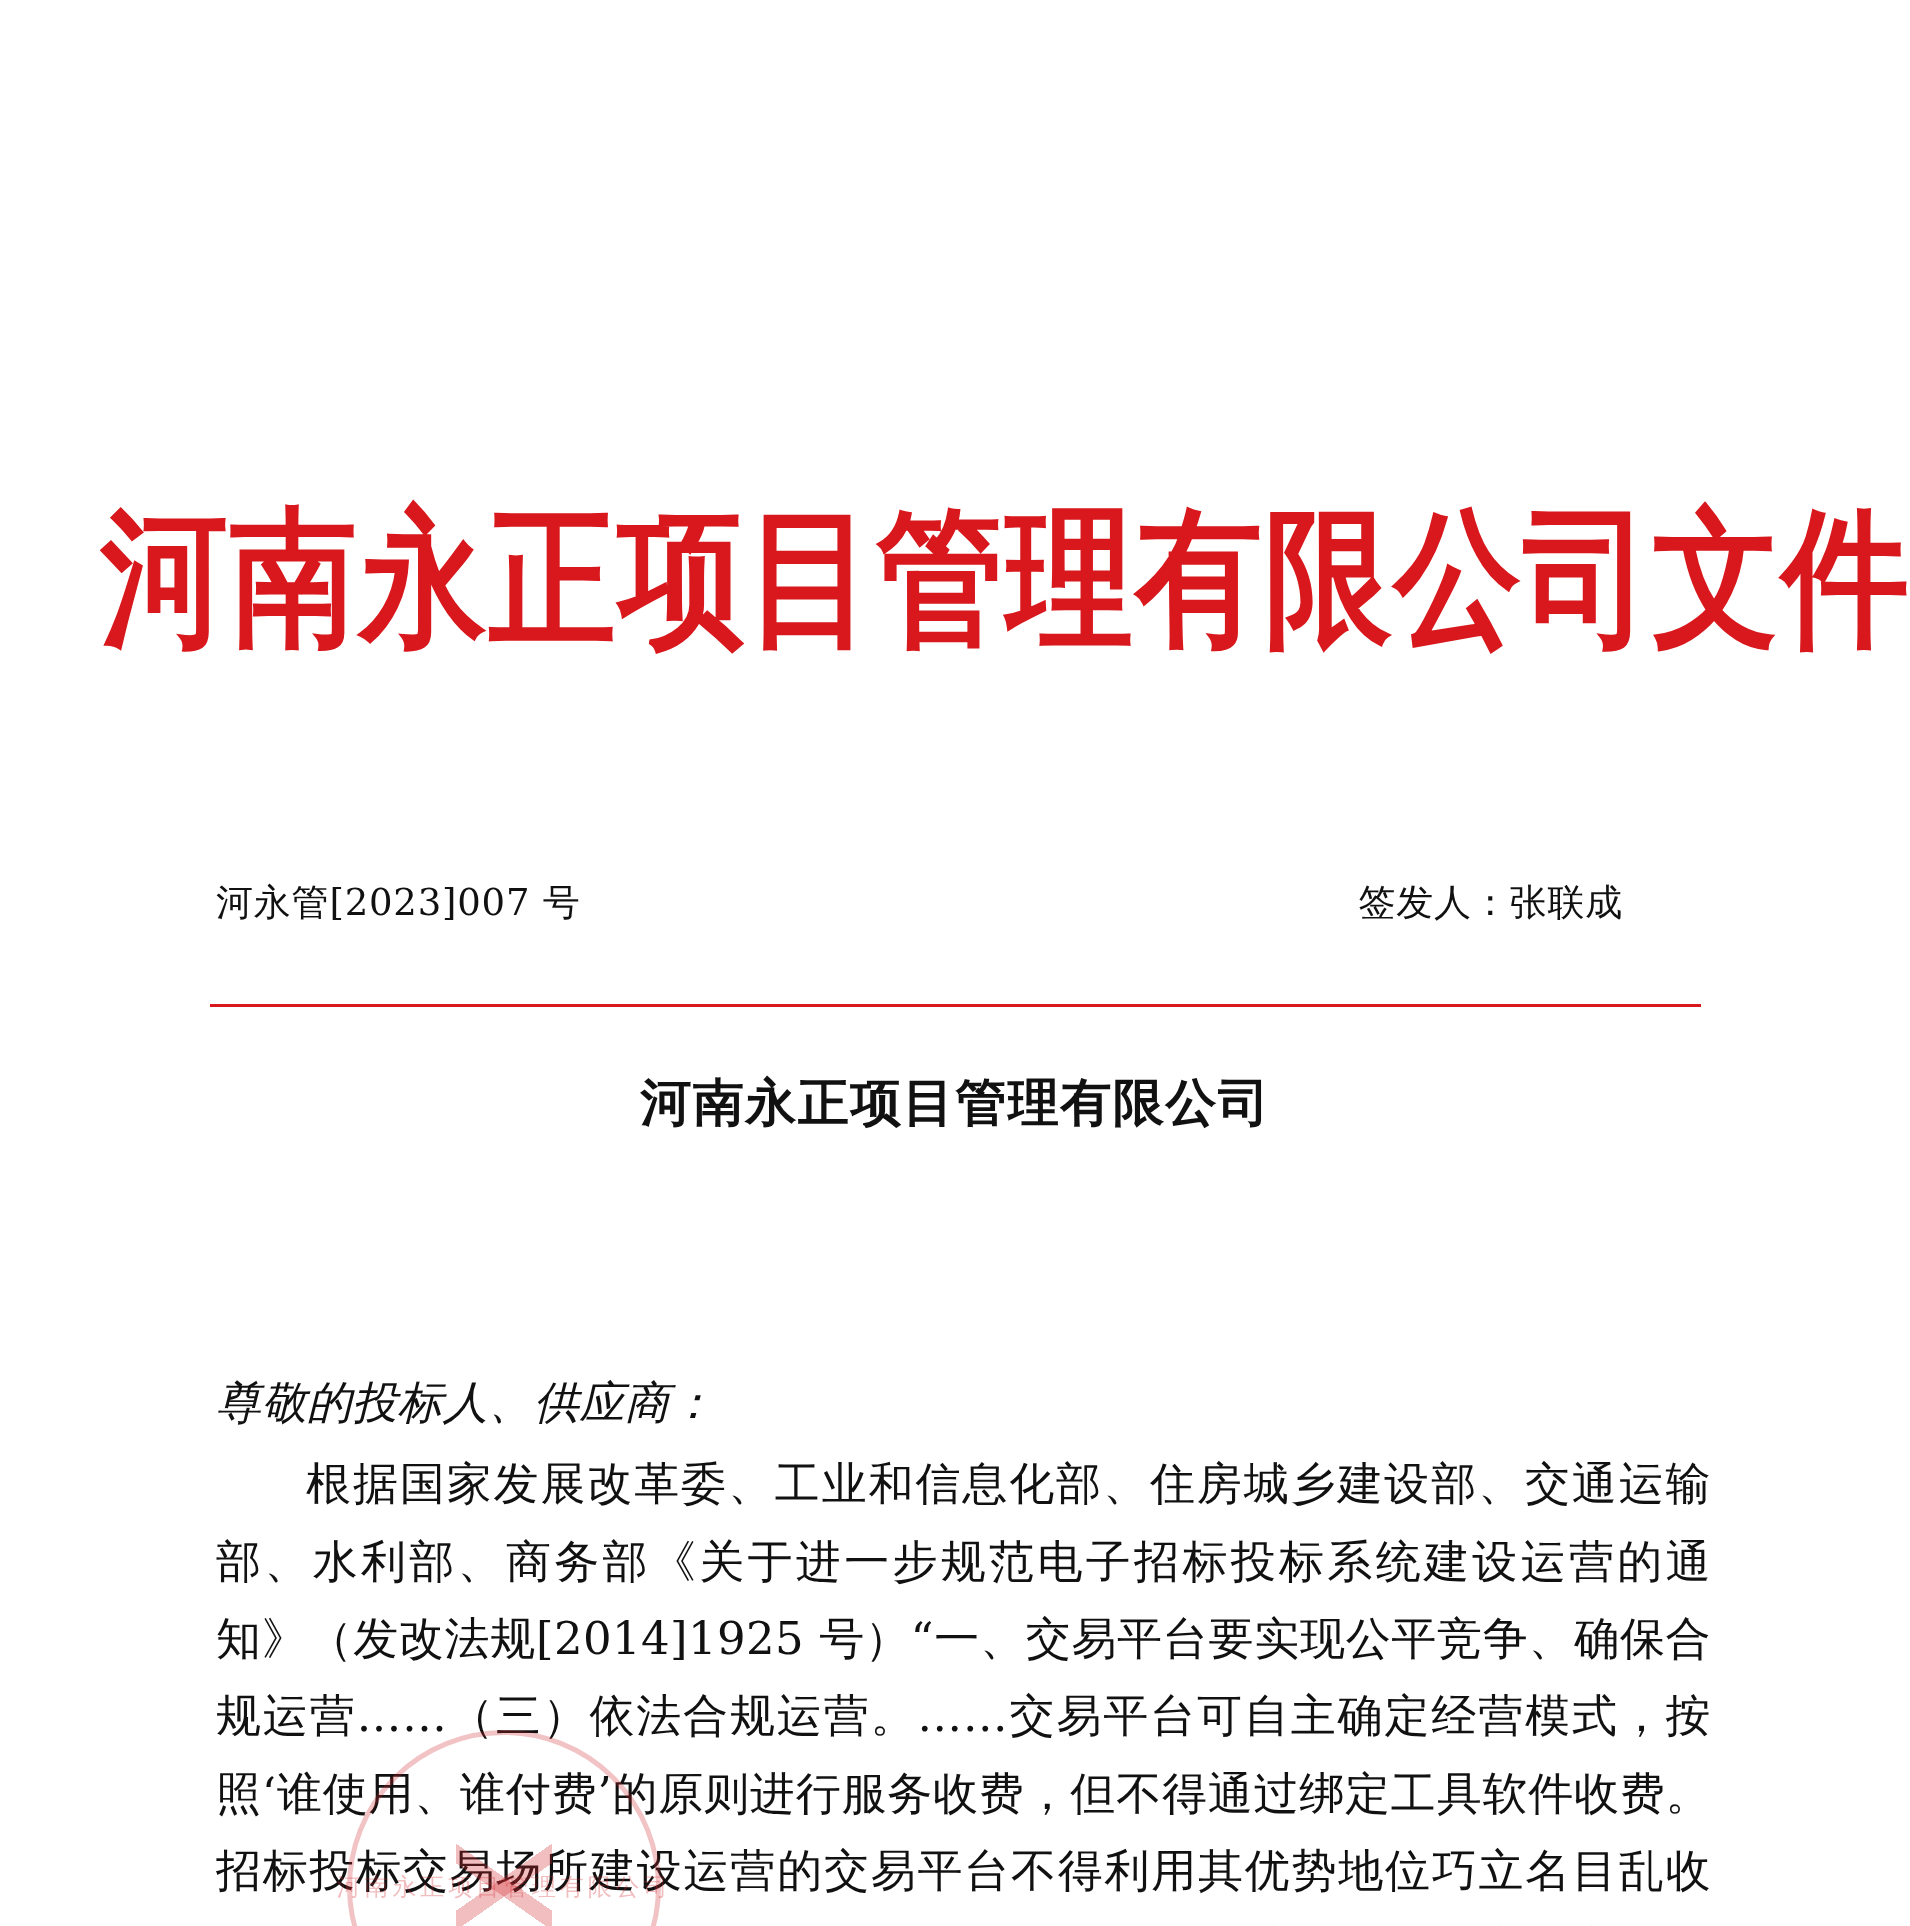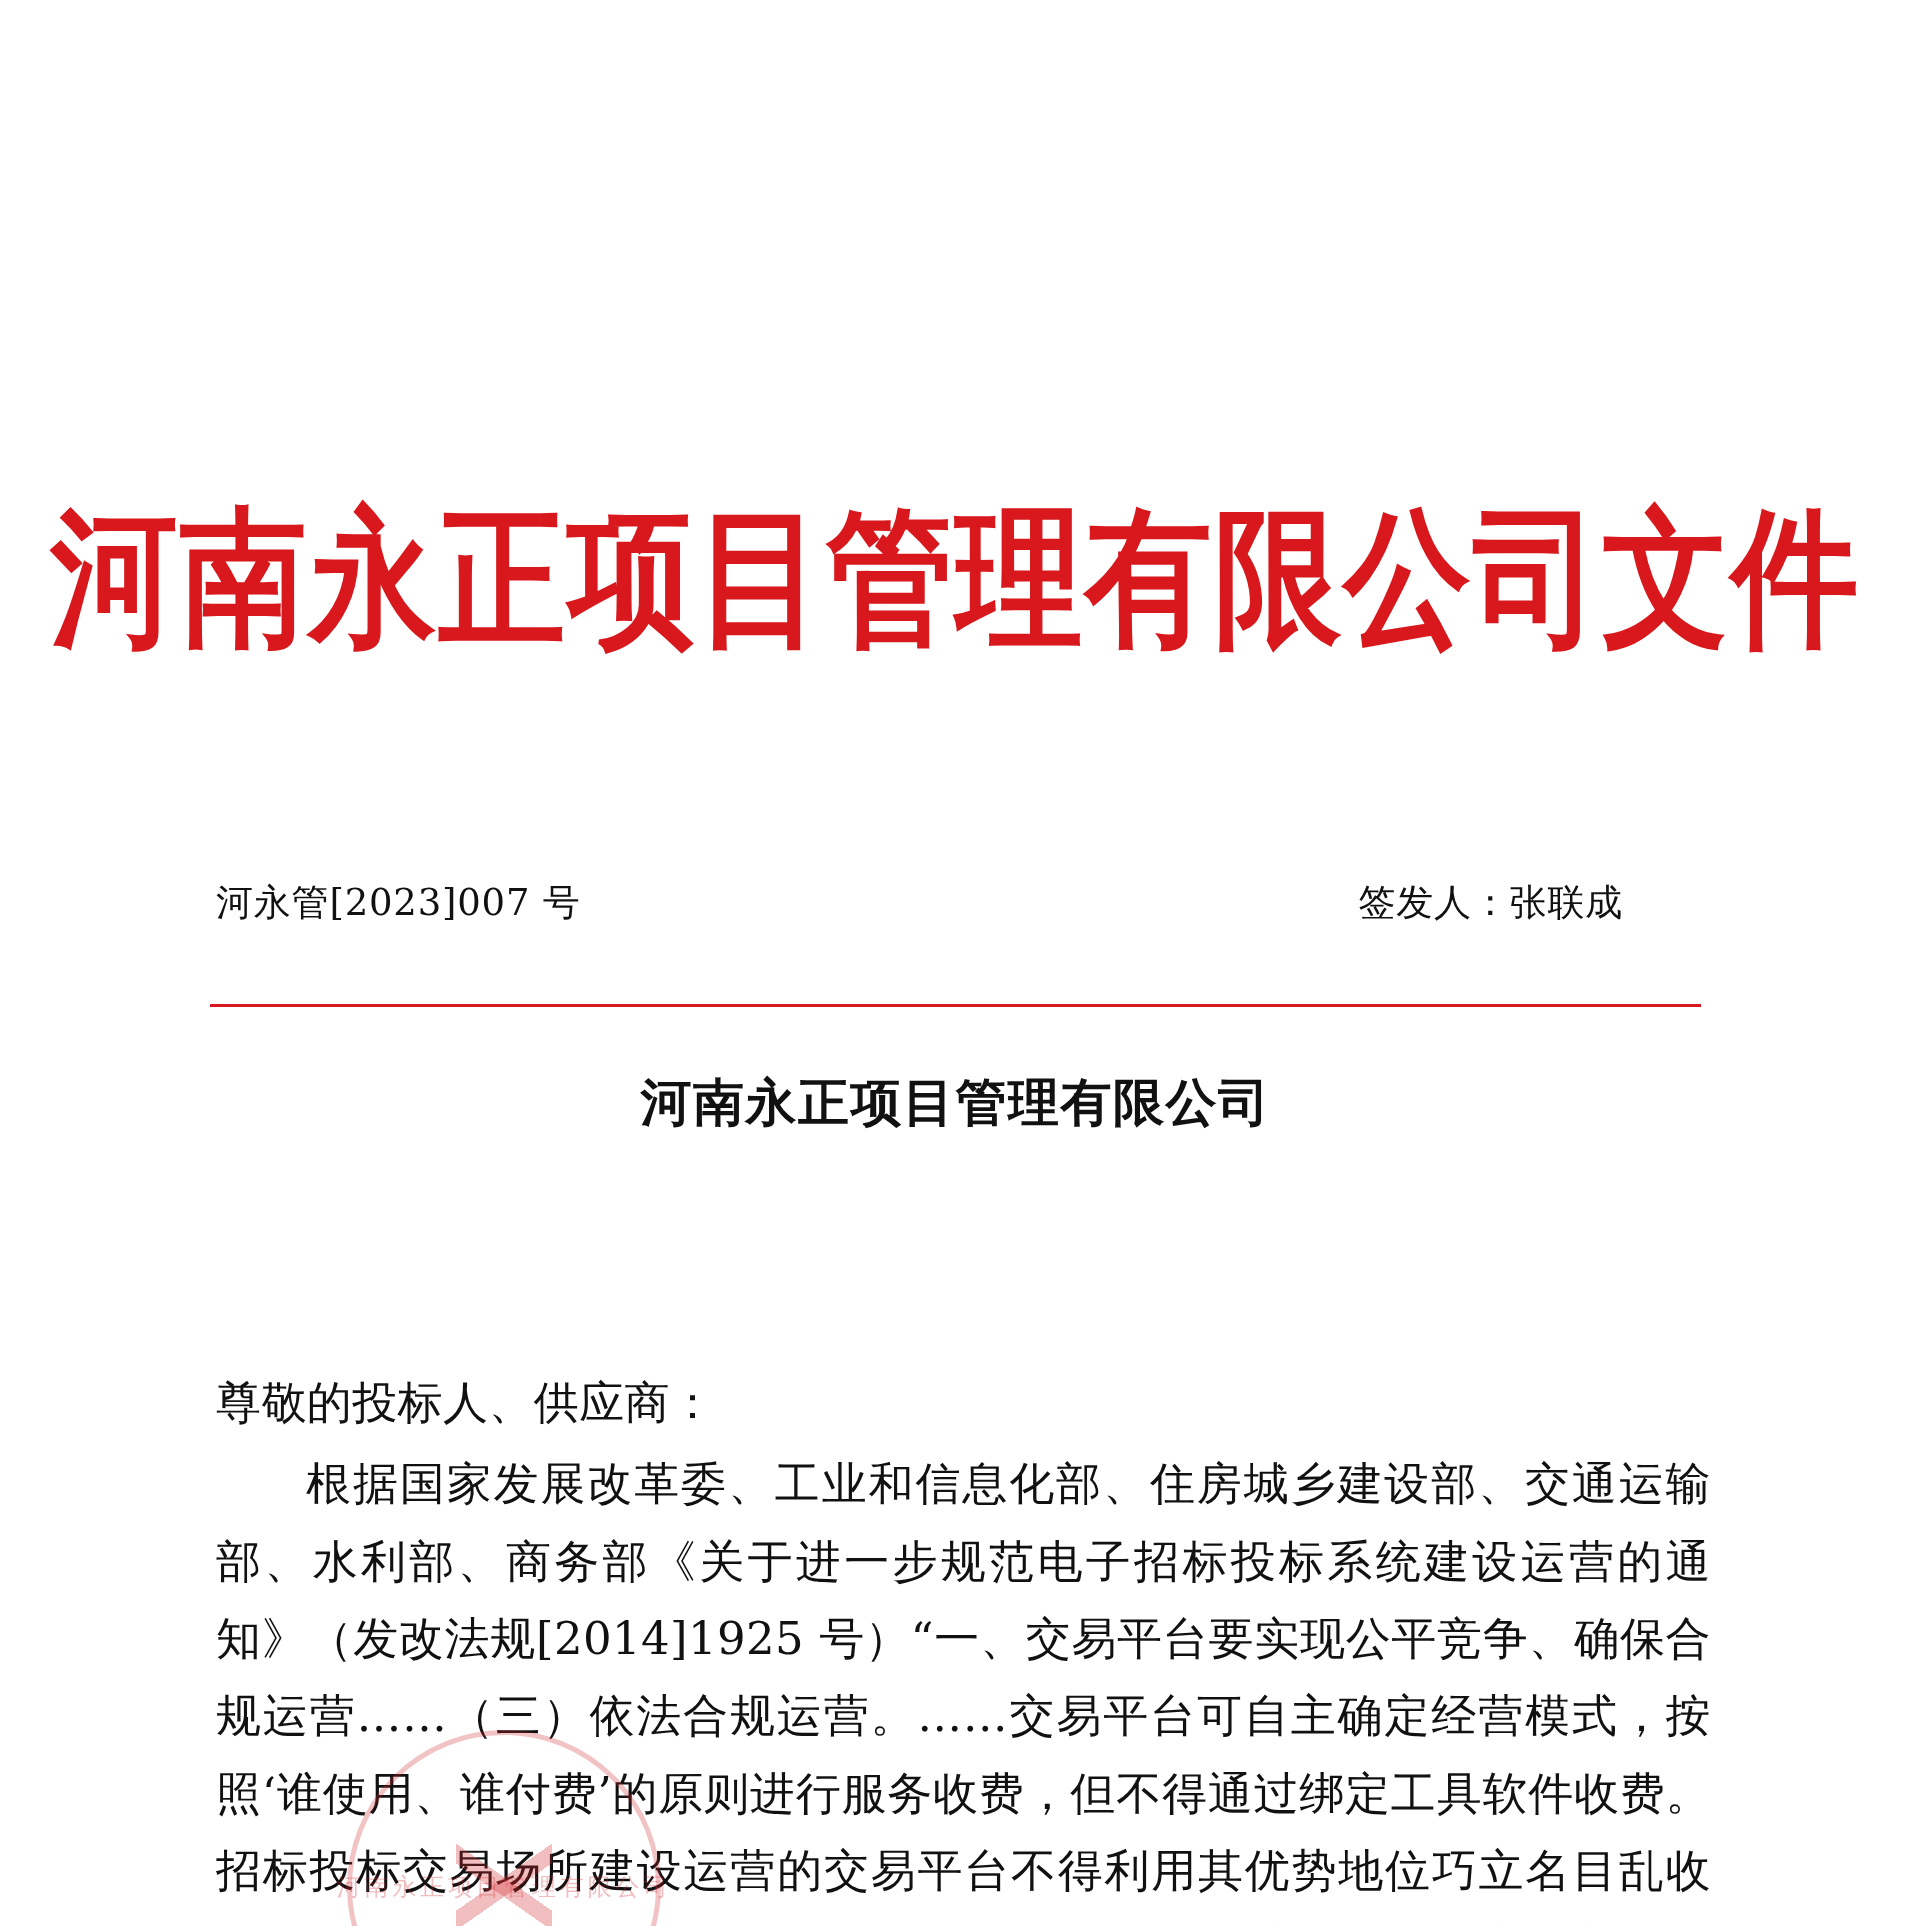--- a/index.html
+++ b/index.html
@@ -18,21 +18,21 @@
     background: #ffffff;
     overflow: hidden;
     box-sizing: border-box;
   }
   
   .masthead {
     position: absolute;
     left: 0;
     right: 0;
     top: 497px;
-    text-align: center;
+    text-align: right;
   }
   .masthead-title {
     display: inline-block;
     font-family: "DejaVu Sans", "Liberation Sans", sans-serif;
     font-weight: 700;
     color: #d8181c;
     font-size: 127px;
     letter-spacing: 2.3px;
     line-height: 1.1;
     white-space: nowrap;
@@ -91,20 +91,21 @@
     right: 200px;
     top: 1364px;
     font-size: 45px;
     line-height: 1.72;
     letter-spacing: 0.4px;
     text-align: justify;
     text-justify: inter-ideograph;
   }
   .salutation {
     margin: 0 0 3.9px 0;
+    font-style: italic;
   }
   .para {
     margin: 0;
     text-indent: 2em;
   }
   
   .seal {
     position: absolute;
     left: 347px;
     top: 1730px;

